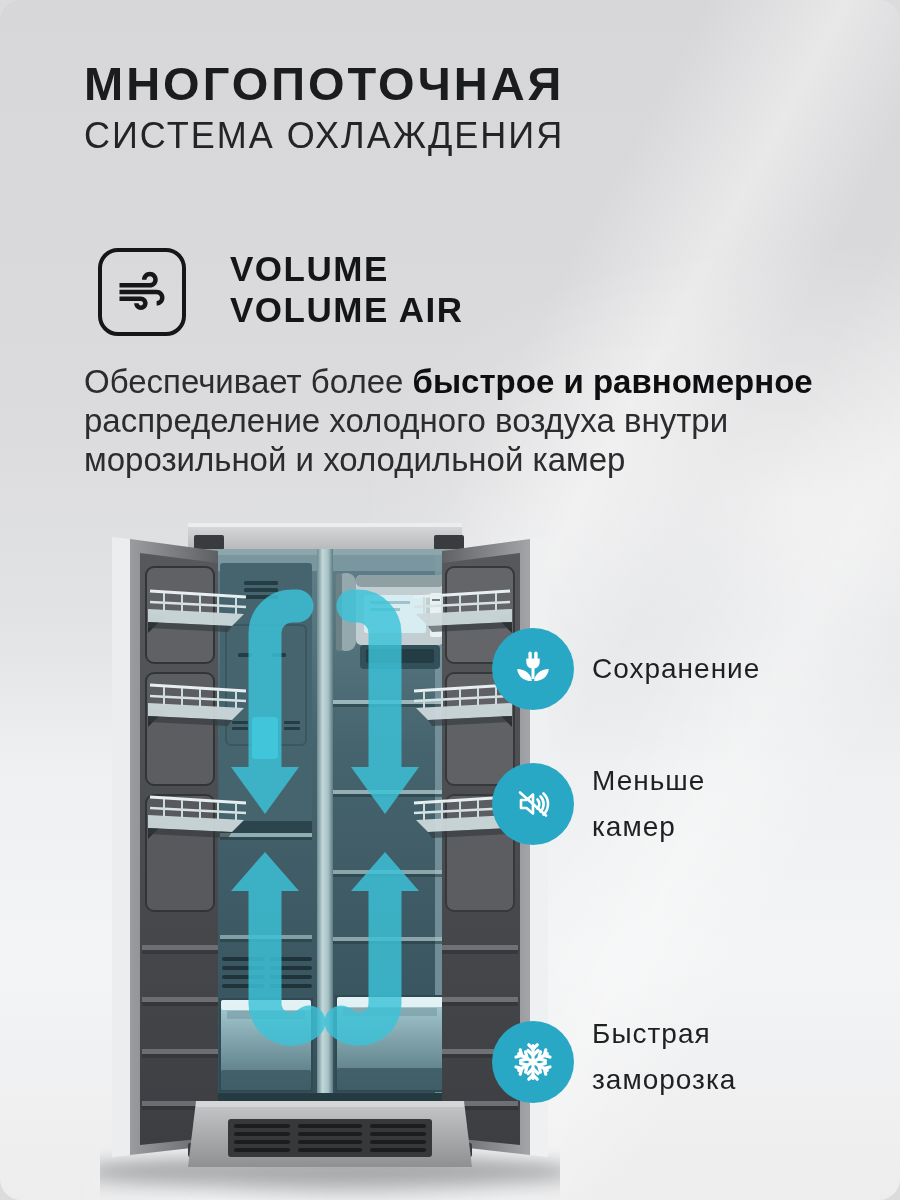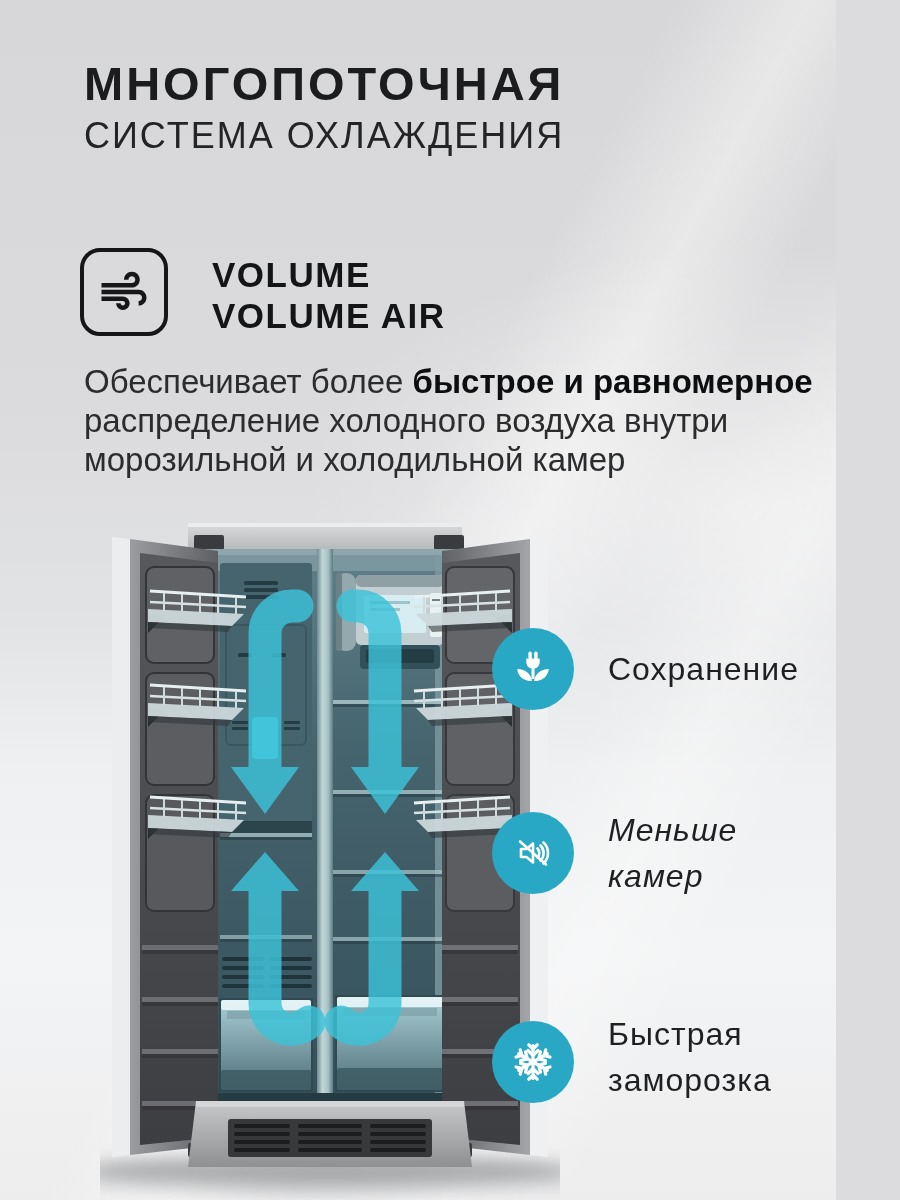--- a/index.html
+++ b/index.html
@@ -1,49 +1,50 @@
 <!DOCTYPE html>
 <html><head>
 <meta charset="utf-8">
 <style>
   html,body{margin:0;padding:0;}
   body{width:900px;height:1200px;overflow:hidden;background:#dcdcde;
        font-family:"Liberation Sans","DejaVu Sans",sans-serif;}
-  .canvas{position:relative;width:836px;height:1200px;
+  .canvas{position:relative;width:900px;height:1200px;
     background:
       radial-gradient(ellipse 700px 420px at 88% 42%, rgba(255,255,255,.50), rgba(255,255,255,0) 62%),
       linear-gradient(118deg, rgba(255,255,255,0) 46%, rgba(255,255,255,.42) 55%, rgba(255,255,255,0) 63%,
                               rgba(255,255,255,0) 66%, rgba(255,255,255,.30) 74%, rgba(255,255,255,0) 82%),
       linear-gradient(180deg,#d7d7d9 0%,#dbdbdd 34%,#e2e3e5 52%,#eff0f1 64%,#f3f4f5 80%,#ededee 100%);
+    border-radius: 21px;
   }
   
   .title{position:absolute;left:84px;top:58px;color:#1b1c1e;}
   .title .t1{font-size:47px;font-weight:700;letter-spacing:3px;line-height:52px;}
   .title .t2{font-size:36px;font-weight:400;letter-spacing:2px;line-height:52px;color:#232426;}
   
-  .air-row{position:absolute;left:80px;top:248px;display:flex;align-items:flex-end;}
+  .air-row{position:absolute;left:98px;top:248px;display:flex;align-items:flex-start;}
   .air-box{width:80px;height:80px;border:4px solid #161618;border-radius:20px;
            display:flex;align-items:center;justify-content:center;flex:0 0 auto;}
   .air-box svg{width:54px;height:54px;}
   .air-name{margin-left:44px;font-size:35px;font-weight:700;letter-spacing:1.5px;
             line-height:41px;color:#141517;}
   
   .desc{position:absolute;left:84px;top:362px;width:768px;margin:0;
         font-size:33px;line-height:39px;color:#2b2c2e;font-weight:400;}
   .desc .b{font-weight:700;color:#0d0e10;}
   
   .fridge{position:absolute;left:100px;top:505px;width:460px;height:700px;}
   
   .benefit{position:absolute;left:492px;display:flex;align-items:center;}
   .benefit .b-icon{width:82px;height:82px;border-radius:50%;background:#29a8c6;
         display:flex;align-items:center;justify-content:center;flex:0 0 auto;}
   .benefit .b-icon svg{width:48px;height:48px;}
-  .benefit .b-label{margin-left:34px;font-size:32px;line-height:46px;color:#1f2022;
+  .benefit .b-label{margin-left:18px;font-size:28px;line-height:46px;color:#1f2022;
         letter-spacing:1px;font-weight:400;}
-  .benefit.p1{top:628px;} .benefit.p2{top:807px;font-style:italic;} .benefit.p3{top:1011px;align-items:flex-end;}
+  .benefit.p1{top:628px;} .benefit.p2{top:758px;} .benefit.p3{top:1011px;align-items:flex-end;}
 </style>
 </head>
 <body>
 
 <div class="canvas">
 
   <div class="title">
     <div class="t1">МНОГОПОТОЧНАЯ</div>
     <div class="t2">СИСТЕМА ОХЛАЖДЕНИЯ</div>
   </div>

